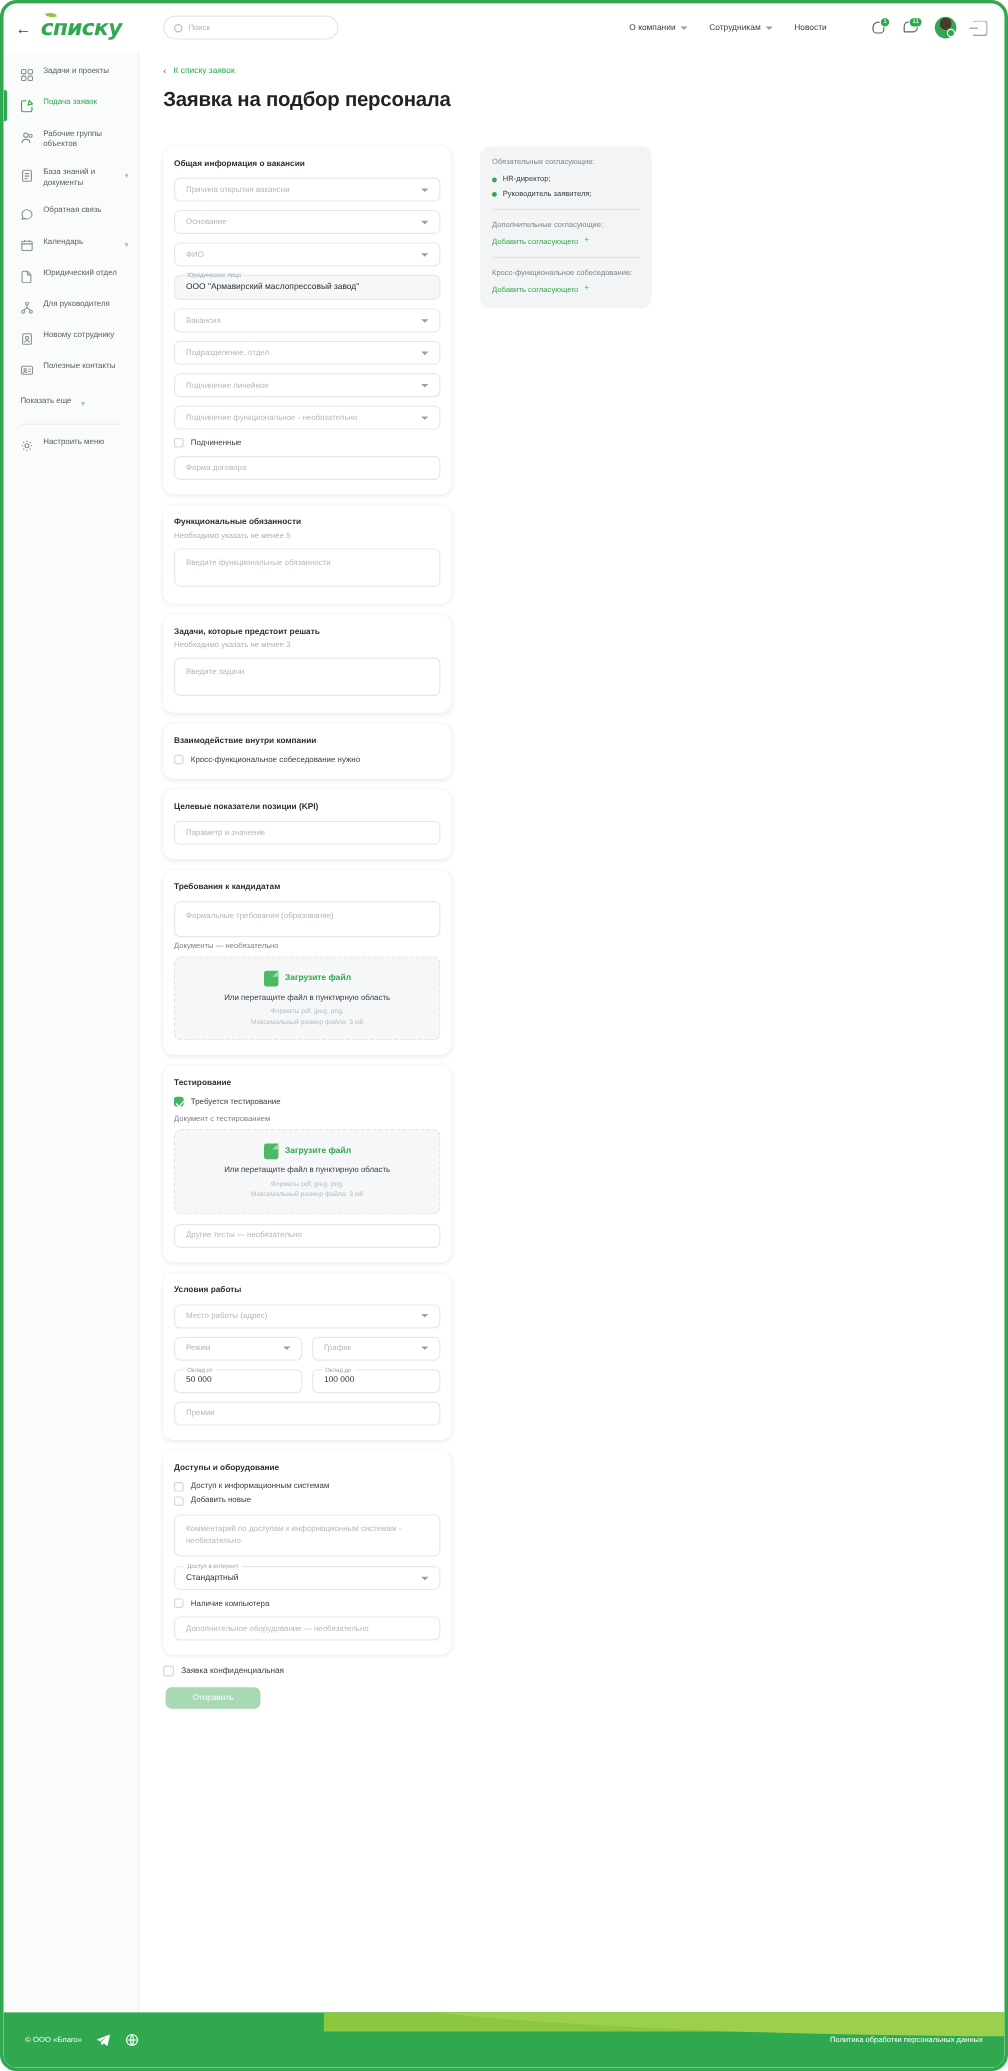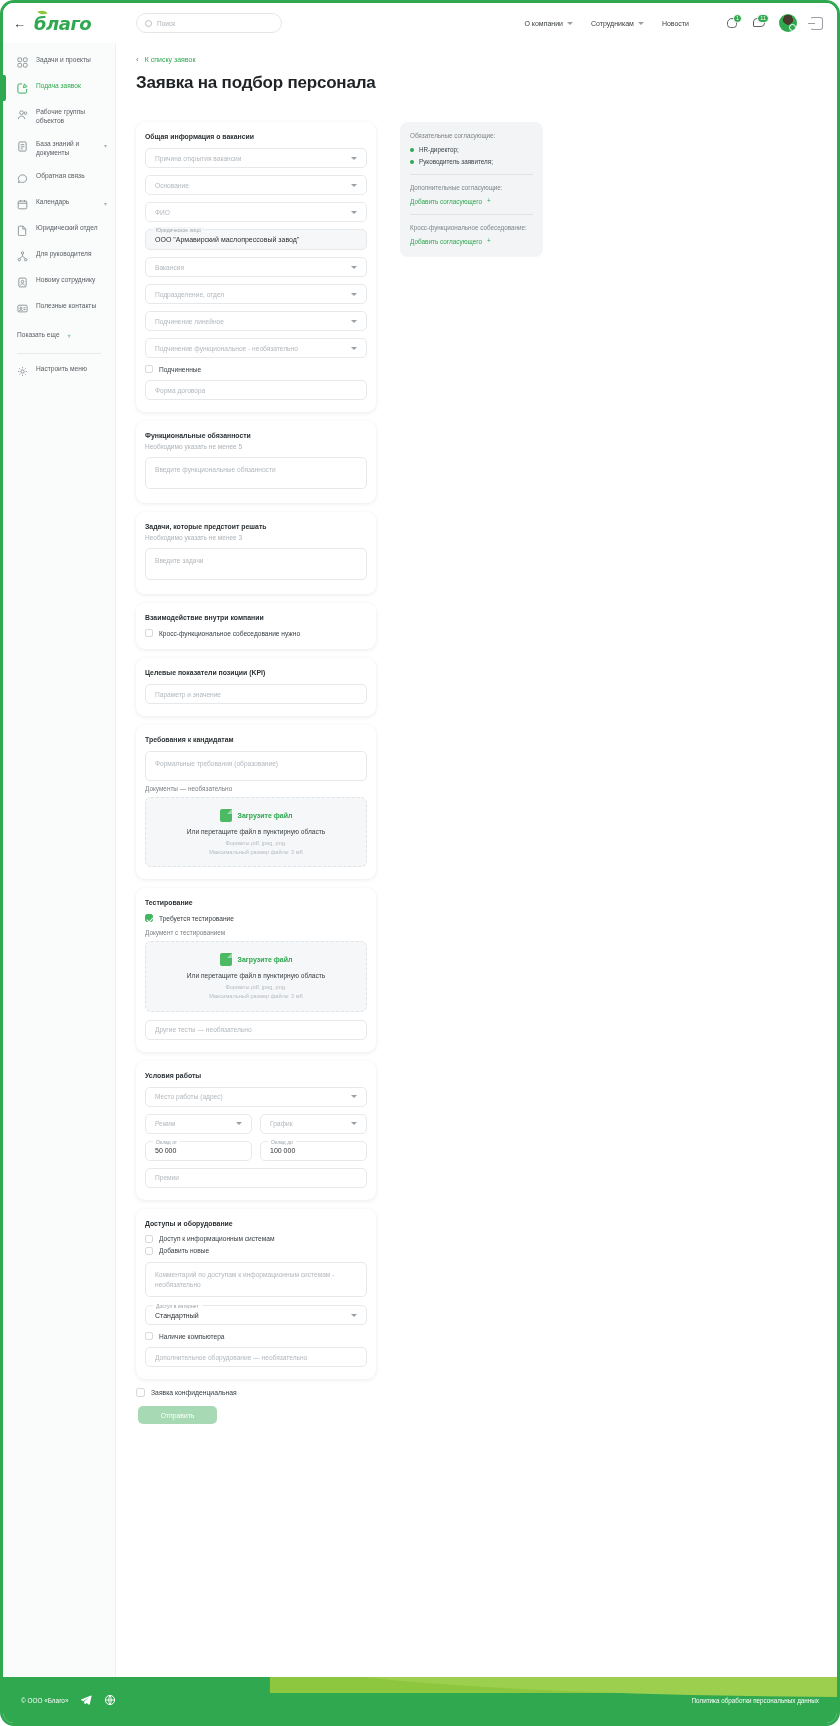--- a/index.html
+++ b/index.html
@@ -267,21 +267,21 @@
 </head>
 <body>
 
 <div class="app">
 
   <div class="header">
     <div class="hdr-left">
       <div class="back-arrow">←</div>
       <div class="logo">
         <span class="leaf"></span>
-        <span>благо</span>
+        <span>списку</span>
       </div>
     </div>
     <div class="search-box">
       <div class="search-icon"></div>
       <div class="search-ph">Поиск</div>
     </div>
     <div class="hdr-nav">
       <div class="nav-item">
         <span>О компании</span>
         <span class="caret"></span>

